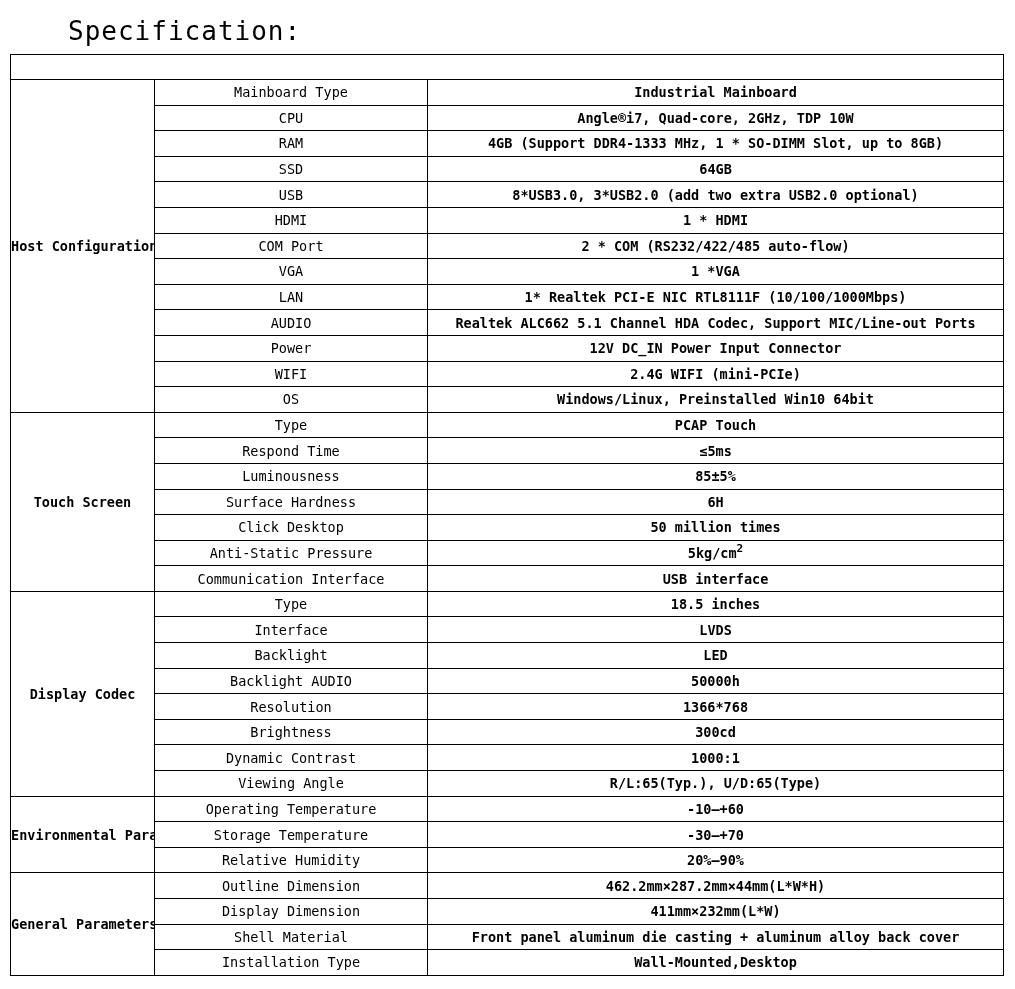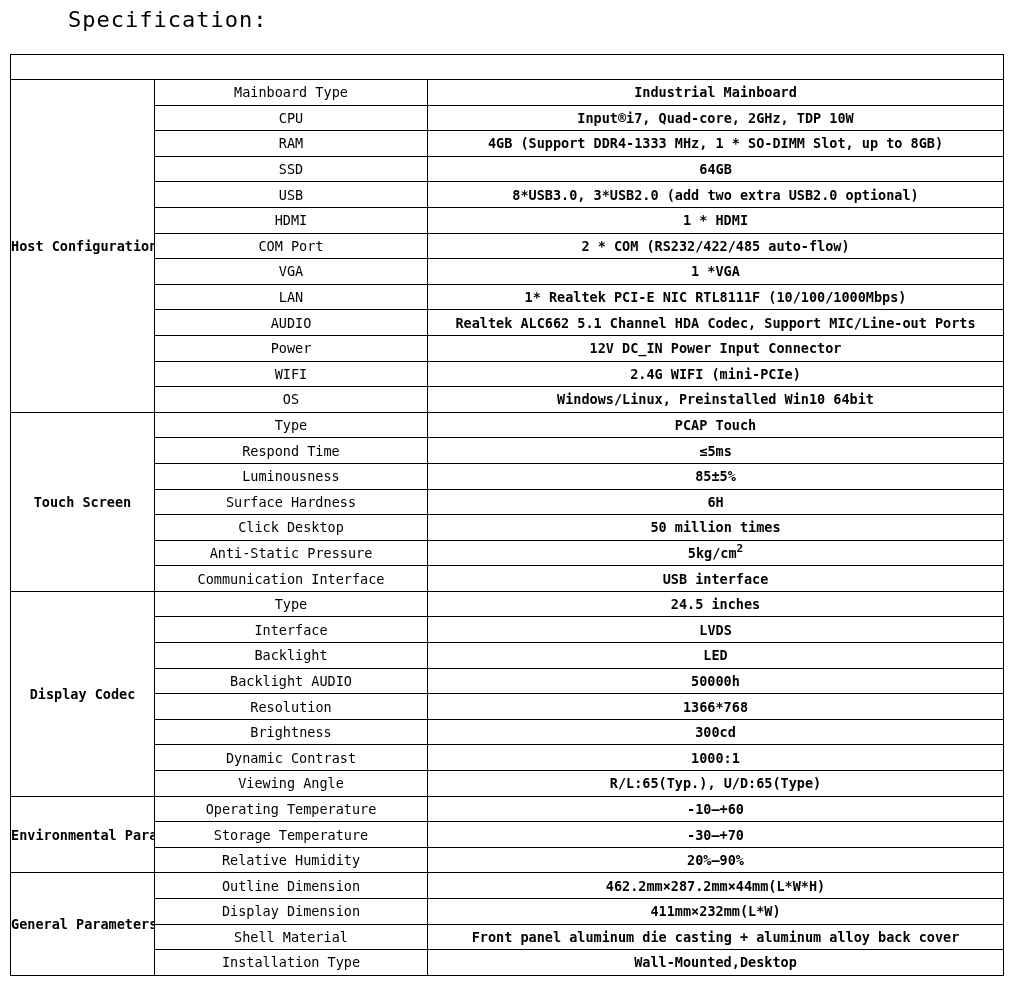--- a/index.html
+++ b/index.html
@@ -1,18 +1,18 @@
 <!DOCTYPE html>
 <html><head>
 <meta charset="utf-8">
 <style>
   html, body { margin: 0; padding: 0; background: #ffffff; }
   body { width: 1015px; height: 989px; position: relative; overflow: hidden;
          font-family: "DejaVu Sans Mono", "Liberation Mono", monospace; color: #000; }
-  .title { position: absolute; left: 68px; top: 7px; font-size: 22px; letter-spacing: 1px;
+  .title { position: absolute; left: 68px; top: 16px; font-size: 26px; letter-spacing: 1px;
            font-family: "DejaVu Sans Mono", monospace; }
   table.spec { position: absolute; left: 10px; top: 54px; width: 993px;
                border-collapse: collapse; table-layout: fixed; }
   table.spec td { border: 1px solid #000; padding: 0; text-align: center; vertical-align: middle;
                   font-size: 13.5px; line-height: 14px; white-space: nowrap; overflow: hidden; }
   td.blank { height: 24px; }
   td.group { font-weight: bold; white-space: normal; line-height: 23px; font-size: 14px; }
   td.param { font-weight: normal; font-size: 14px; }
   td.val { font-family: "DejaVu Sans Mono", monospace; font-size: 13.5px; font-weight: bold; }
   tr.r td { height: 24.6px; }
@@ -33,21 +33,21 @@
     <tr>
         <td class="blank" colspan="3"></td>
       </tr>
   <tr class="r">
         <td class="group" rowspan="13">Host Configuration Parameter</td>
         <td class="param">Mainboard Type</td>
         <td class="val"><span>Industrial Mainboard</span></td>
       </tr>
       <tr class="r">
         <td class="param">CPU</td>
-        <td class="val"><span>Input®i7, Quad-core, 2GHz, TDP 10W</span></td>
+        <td class="val"><span>Angle®i7, Quad-core, 2GHz, TDP 10W</span></td>
       </tr>
       <tr class="r">
         <td class="param">RAM</td>
         <td class="val"><span>4GB (Support DDR4-1333 MHz, 1 * SO-DIMM Slot, up to 8GB)</span></td>
       </tr>
       <tr class="r">
         <td class="param">SSD</td>
         <td class="val"><span>64GB</span></td>
       </tr>
       <tr class="r">
@@ -111,21 +111,21 @@
         <td class="param">Anti-Static Pressure</td>
         <td class="val"><span>5kg/cm</span><sup>2</sup></td>
       </tr>
       <tr class="r">
         <td class="param">Communication Interface</td>
         <td class="val"><span>USB interface</span></td>
       </tr>
       <tr class="r">
         <td class="group" rowspan="8">Display Codec</td>
         <td class="param">Type</td>
-        <td class="val"><span>24.5 inches</span></td>
+        <td class="val"><span>18.5 inches</span></td>
       </tr>
       <tr class="r">
         <td class="param">Interface</td>
         <td class="val"><span>LVDS</span></td>
       </tr>
       <tr class="r">
         <td class="param">Backlight</td>
         <td class="val"><span>LED</span></td>
       </tr>
       <tr class="r">

